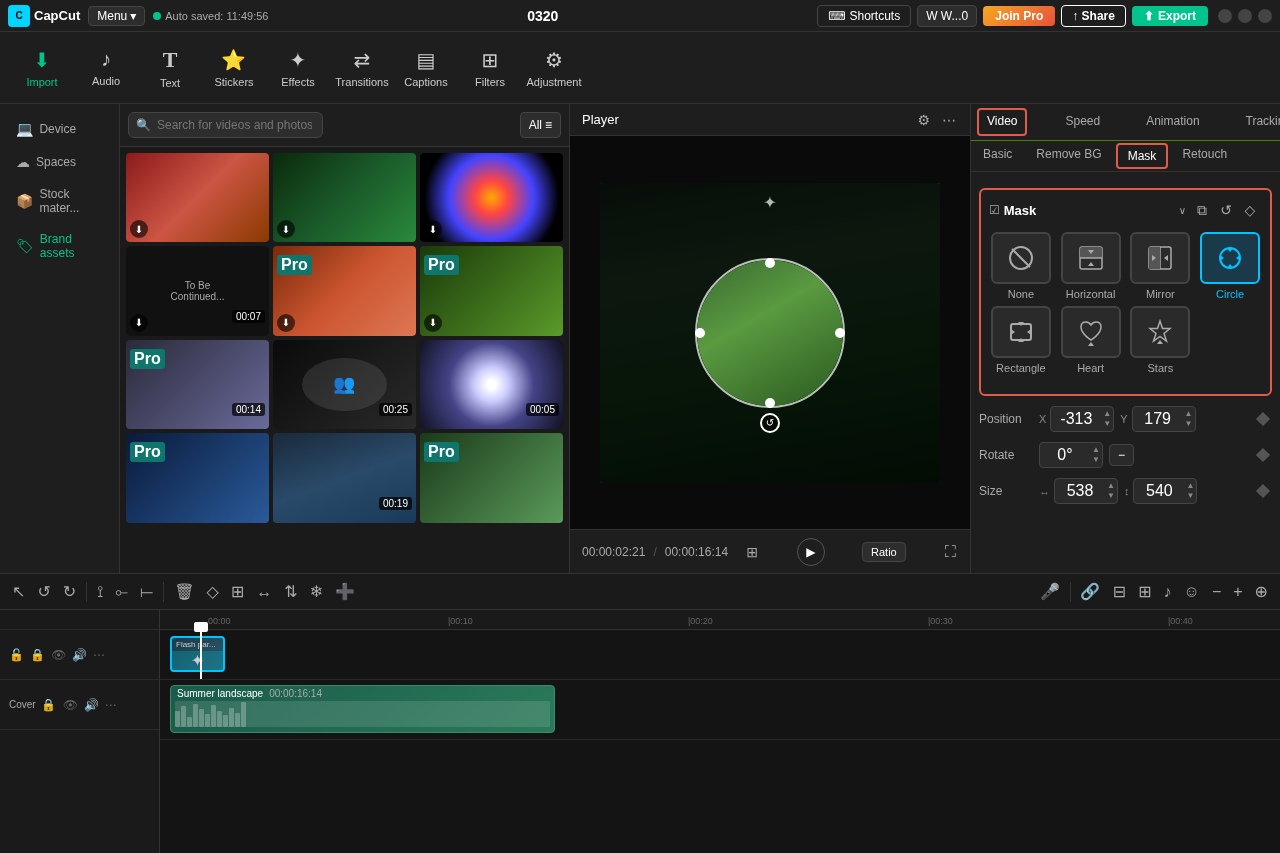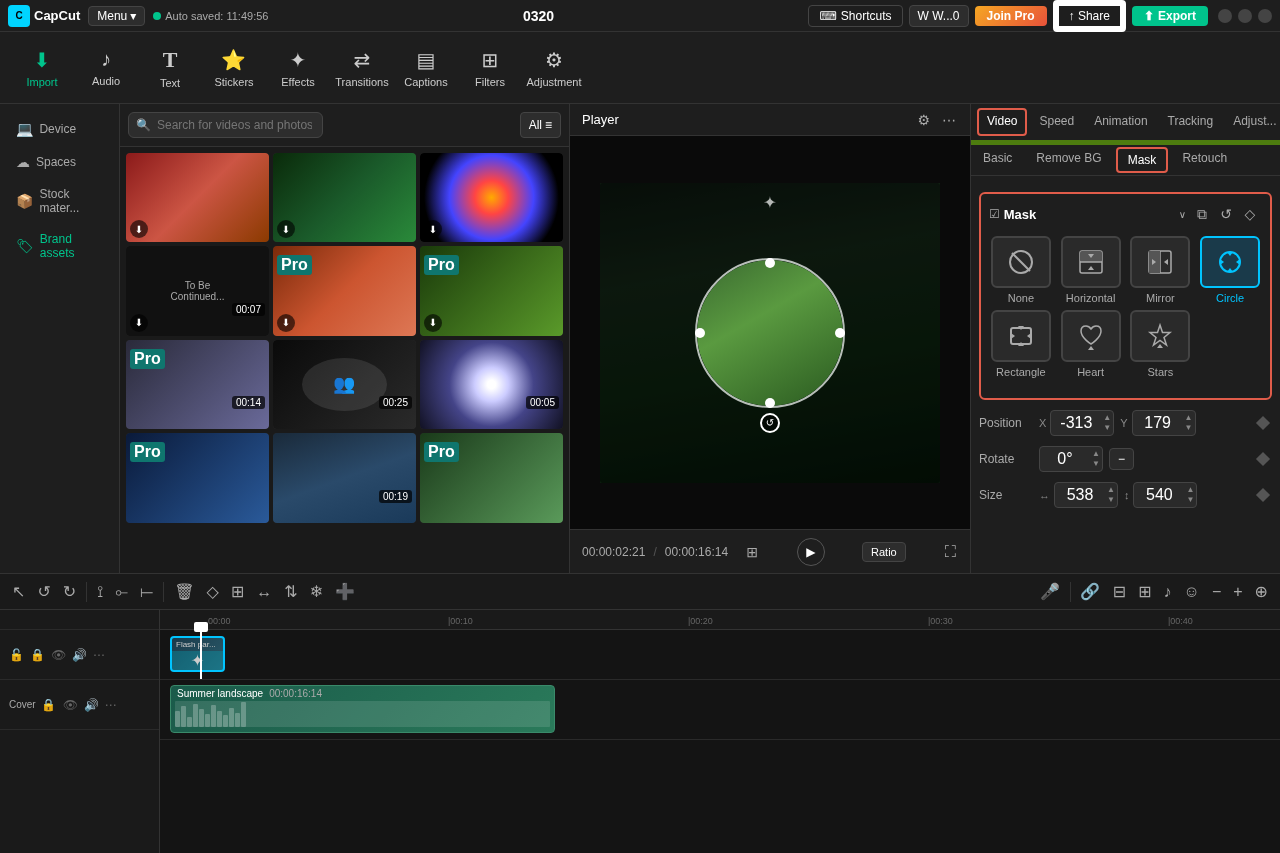--- a/index.html
+++ b/index.html
@@ -10,21 +10,21 @@
     .logo { display: flex; align-items: center; gap: 4px; font-weight: bold; font-size: 13px; color: #fff; }
     .logo-icon { width: 22px; height: 22px; background: #00d4ff; border-radius: 4px; display: flex; align-items: center; justify-content: center; font-size: 10px; color: #000; font-weight: bold; }
     .menu-btn { background: #2d2d2d; border: 1px solid #444; border-radius: 4px; color: #fff; padding: 2px 8px; font-size: 12px; cursor: pointer; display: flex; align-items: center; gap: 3px; }
     .autosave { font-size: 11px; color: #aaa; display: flex; align-items: center; gap: 4px; }
     .autosave-dot { width: 8px; height: 8px; background: #00c48c; border-radius: 50%; }
     .topbar-title { flex: 1; text-align: center; font-size: 14px; font-weight: 600; color: #fff; }
     .topbar-actions { display: flex; align-items: center; gap: 6px; }
     .shortcuts-btn { background: transparent; border: 1px solid #444; border-radius: 4px; color: #fff; padding: 3px 10px; font-size: 12px; cursor: pointer; display: flex; align-items: center; gap: 4px; }
     .w-btn { background: #2d2d2d; border: 1px solid #444; border-radius: 4px; color: #fff; padding: 3px 8px; font-size: 12px; cursor: pointer; }
     .joinpro-btn { background: linear-gradient(135deg, #f5a623, #e8523a); border: none; border-radius: 4px; color: #fff; padding: 3px 12px; font-size: 12px; font-weight: 600; cursor: pointer; }
-    .share-btn { background: transparent; border: 6px solid #ffffff; border-radius: 4px; color: #fff; padding: 3px 10px; font-size: 12px; cursor: pointer; }
+    .share-btn { background: transparent; border: 1px solid #ffffff; border-radius: 4px; color: #fff; padding: 3px 10px; font-size: 12px; cursor: pointer; font-weight: bold; }
     .export-btn { background: #00c48c; border: none; border-radius: 4px; color: #fff; padding: 3px 12px; font-size: 12px; font-weight: 600; cursor: pointer; display: flex; align-items: center; gap: 4px; }
     .win-controls { display: flex; gap: 6px; margin-left: 4px; }
     .win-ctrl { width: 14px; height: 14px; border-radius: 50%; border: none; cursor: pointer; }
     .win-min { background: #444; }
     .win-max { background: #444; }
     .win-close { background: #444; }
 
     
     .toolbar { height: 72px; background: #1e1e1e; display: flex; align-items: center; padding: 0 12px; gap: 4px; border-bottom: 1px solid #333; flex-shrink: 0; }
     .toolbar-item { display: flex; flex-direction: column; align-items: center; justify-content: center; width: 60px; height: 60px; border-radius: 8px; cursor: pointer; gap: 4px; color: #ccc; font-size: 11px; transition: background 0.15s; }
@@ -45,21 +45,21 @@
     .search-bar { padding: 8px; background: #1e1e1e; border-bottom: 1px solid #333; display: flex; gap: 6px; }
     .search-input { flex: 1; background: #2d2d2d; border: 1px solid #444; border-radius: 6px; color: #fff; padding: 5px 10px 5px 28px; font-size: 12px; outline: none; }
     .search-wrapper { position: relative; flex: 1; }
     .search-icon-inner { position: absolute; left: 8px; top: 50%; transform: translateY(-50%); color: #777; font-size: 12px; }
     .all-btn { background: #2d2d2d; border: 1px solid #444; border-radius: 4px; color: #fff; padding: 4px 8px; font-size: 12px; cursor: pointer; display: flex; align-items: center; gap: 3px; }
     .media-grid { flex: 1; overflow-y: auto; padding: 6px; display: grid; grid-template-columns: repeat(3, 1fr); gap: 4px; align-content: start; }
     .media-grid::-webkit-scrollbar { width: 4px; }
     .media-grid::-webkit-scrollbar-track { background: transparent; }
     .media-grid::-webkit-scrollbar-thumb { background: #444; border-radius: 2px; }
     .media-item { position: relative; width: 100%; aspect-ratio: 16/10; border-radius: 4px; overflow: hidden; cursor: pointer; background: #2a2a2a; }
-    .media-duration { position: absolute; bottom: 20px; right: 4px; background: rgba(0,0,0,0.7); border-radius: 3px; padding: 1px 4px; font-size: 10px; color: #fff; }
+    .media-duration { position: absolute; bottom: 13px; right: 4px; background: rgba(0,0,0,0.7); border-radius: 3px; padding: 1px 4px; font-size: 10px; color: #fff; }
     .media-pro { position: absolute; top: 9px; left: 4px; background: #0f766e; border-radius: 3px; padding: 1px 4px; font-size: 16px; color: #fff; font-weight: 600; }
     .media-download { position: absolute; bottom: 4px; left: 4px; width: 18px; height: 18px; background: rgba(0,0,0,0.6); border-radius: 50%; display: flex; align-items: center; justify-content: center; font-size: 10px; }
 
     
     .player-area { flex: 1; background: #141414; display: flex; flex-direction: column; }
     .player-header { height: 32px; background: #1e1e1e; display: flex; align-items: center; padding: 0 12px; border-bottom: 1px solid #333; }
     .player-title { font-size: 13px; color: #fff; font-weight: 500; }
     .player-header-right { margin-left: auto; display: flex; gap: 8px; align-items: center; }
     .player-view { flex: 1; position: relative; display: flex; align-items: center; justify-content: center; background: #0a0a0a; overflow: hidden; }
     .player-canvas { width: 340px; height: 300px; position: relative; }
@@ -68,21 +68,21 @@
     .time-current { font-size: 12px; color: #aaa; }
     .time-sep { color: #555; }
     .time-total { font-size: 12px; color: #aaa; }
     .play-btn { width: 28px; height: 28px; border-radius: 50%; background: transparent; border: 1px solid #555; color: #fff; font-size: 12px; cursor: pointer; display: flex; align-items: center; justify-content: center; margin-left: auto; margin-right: auto; }
     .player-ctrl-btn { background: transparent; border: none; color: #aaa; cursor: pointer; font-size: 14px; padding: 2px; }
     .ratio-btn { background: #2d2d2d; border: 1px solid #444; border-radius: 4px; color: #fff; padding: 3px 8px; font-size: 11px; cursor: pointer; }
     .fullscreen-btn { background: transparent; border: none; color: #aaa; cursor: pointer; font-size: 16px; margin-left: auto; }
 
     
     .right-panel { width: 310px; background: #1e1e1e; display: flex; flex-direction: column; border-left: 1px solid #333; flex-shrink: 0; }
-    .right-tabs { display: flex; border-bottom: 5px solid #4d7c0f; padding: 0 4px; flex-wrap: nowrap; overflow-x: auto; }
+    .right-tabs { display: flex; border-bottom: 1px solid #4d7c0f; padding: 0 4px; flex-wrap: nowrap; overflow-x: auto; gap: 26px; }
     .right-tab { padding: 10px 10px; font-size: 12px; color: #aaa; cursor: pointer; white-space: nowrap; border-bottom: 2px solid transparent; }
     .right-tab.active { color: #fff; border-bottom-color: #00c48c; }
     .right-content { flex: 1; overflow-y: auto; padding: 8px; }
     .right-content::-webkit-scrollbar { width: 4px; }
     .right-content::-webkit-scrollbar-thumb { background: #444; border-radius: 2px; }
     .mask-action-btn { background: transparent; border: none; color: #aaa; cursor: pointer; font-size: 14px; width: 24px; height: 24px; display: flex; align-items: center; justify-content: center; }
     .mask-shapes { display: grid; grid-template-columns: repeat(4, 1fr); gap: 6px; margin-bottom: 12px; }
     .mask-shape { display: flex; flex-direction: column; align-items: center; gap: 4px; cursor: pointer; }
     .mask-shape-icon { width: 60px; height: 52px; background: #2a2a2a; border-radius: 6px; border: 2px solid #444; display: flex; align-items: center; justify-content: center; font-size: 22px; transition: border-color 0.15s; }
     .mask-shape-icon.active { border-color: #00c4ff; background: #1a3a4a; }

